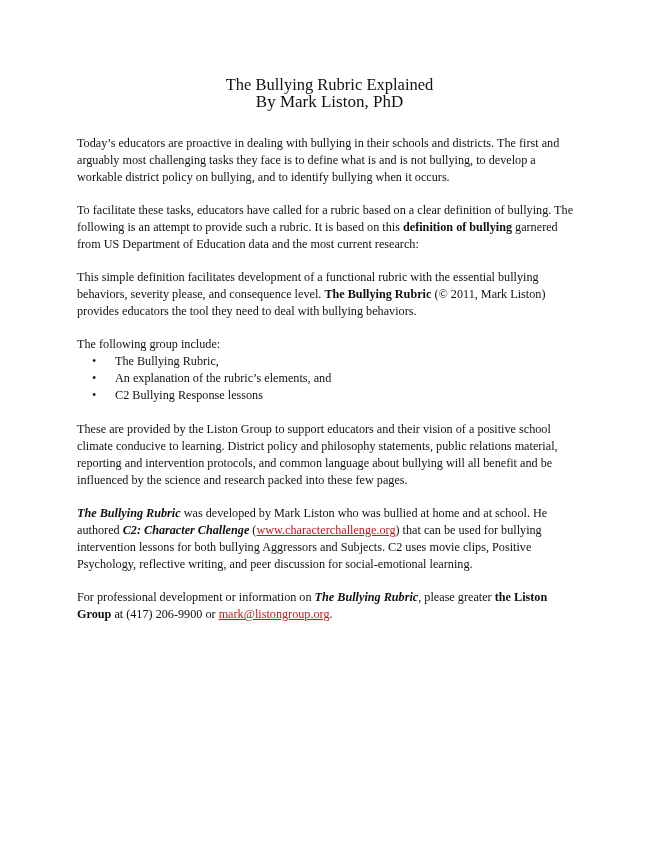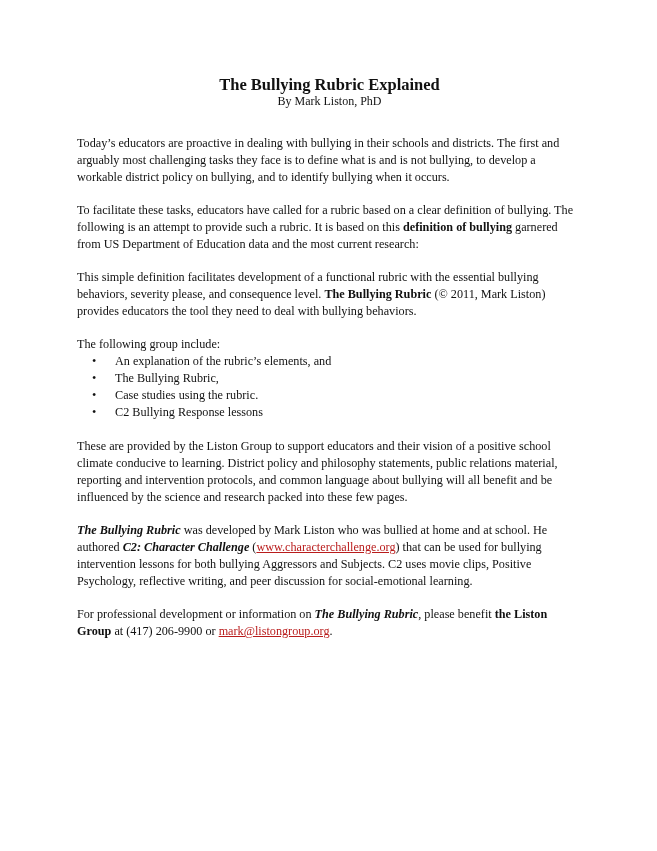--- a/index.html
+++ b/index.html
@@ -1,20 +1,20 @@
 <!DOCTYPE html>
 <html><head>
 <meta charset="utf-8">
 <style>
   html, body { margin: 0; padding: 0; background: #ffffff; }
   body { width: 657px; height: 851px; position: relative; overflow: hidden;
          font-family: "Liberation Serif", "DejaVu Serif", serif; color: #111; }
   .page { position: absolute; left: 77px; top: 76px; width: 505px; font-size: 12.2px; line-height: 17px; }
-  .title { text-align: center; font-weight: bold; font-size: 16.5px; line-height: 18px; margin: 0; }
-  .byline { text-align: center; font-size: 12px; line-height: 15px; margin: 0 0 26px 0; }
+  .title { text-align: center; font-weight: normal; font-size: 16.5px; line-height: 18px; margin: 0; }
+  .byline { text-align: center; font-size: 17px; line-height: 15px; margin: 0 0 26px 0; }
   p { margin: 8px 0 16px 0; }
   ul { margin: 0 0 17px 0; padding: 0 0 0 38px; list-style: none; }
   ul li { position: relative; }
   ul li::before { content: "\2022"; position: absolute; left: -23px; }
   a { color: #b91c1c; text-decoration: underline; }
   b { font-weight: bold; }
 </style>
 </head>
 <body>
 
@@ -24,24 +24,23 @@
 
   <p>Today’s educators are proactive in dealing with bullying in their schools and districts. The first and arguably most challenging tasks they face is to define what is and is not bullying, to develop a workable district policy on bullying, and to identify bullying when it occurs.</p>
 
   <p><span>To facilitate these tasks, educators have called for a rubric based on a clear definition of bullying. The following is an attempt to provide such a rubric. It is based on this </span><b>definition of bullying</b><span> garnered from US Department of Education data and the most current research:</span></p>
 
 
   <p><span>This simple definition facilitates development of a functional rubric with the essential bullying behaviors, severity please, and consequence level. </span><b>The Bullying Rubric</b><span> (© 2011, Mark Liston) provides educators the tool they need to deal with bullying behaviors.</span></p>
 
   <div>The following group include:</div>
   <ul>
+    <li>The Bullying Rubric,</li>
     <li>An explanation of the rubric’s elements, and</li>
-    <li>The Bullying Rubric,</li>
-    <li>Case studies using the rubric.</li>
     <li>C2 Bullying Response lessons</li>
   </ul>
 
   <p>These are provided by the Liston Group to support educators and their vision of a positive school climate conducive to learning.  District policy and philosophy statements, public relations material, reporting and intervention protocols, and common language about bullying will all benefit and be influenced by the science and research packed into these few pages.</p>
 
   <p><b><i>The Bullying Rubric</i></b><span> was developed by Mark Liston who was bullied at home and at school.  He authored </span><b><i>C2: Character Challenge</i></b><span> (</span><a>www.characterchallenge.org</a><span>) that can be used for bullying intervention lessons for both bullying Aggressors and Subjects.  C2 uses movie clips, Positive Psychology, reflective writing, and peer discussion for social-emotional learning.</span></p>
 
-  <p><span>For professional development or information on </span><b><i>The Bullying Rubric</i></b><span>, please benefit </span><b>the Liston Group</b><span> at (417) 206-9900 or </span><a>mark@listongroup.org</a><span>.</span></p>
+  <p><span>For professional development or information on </span><b><i>The Bullying Rubric</i></b><span>, please greater </span><b>the Liston Group</b><span> at (417) 206-9900 or </span><a>mark@listongroup.org</a><span>.</span></p>
 </div>
 
 </body></html>

